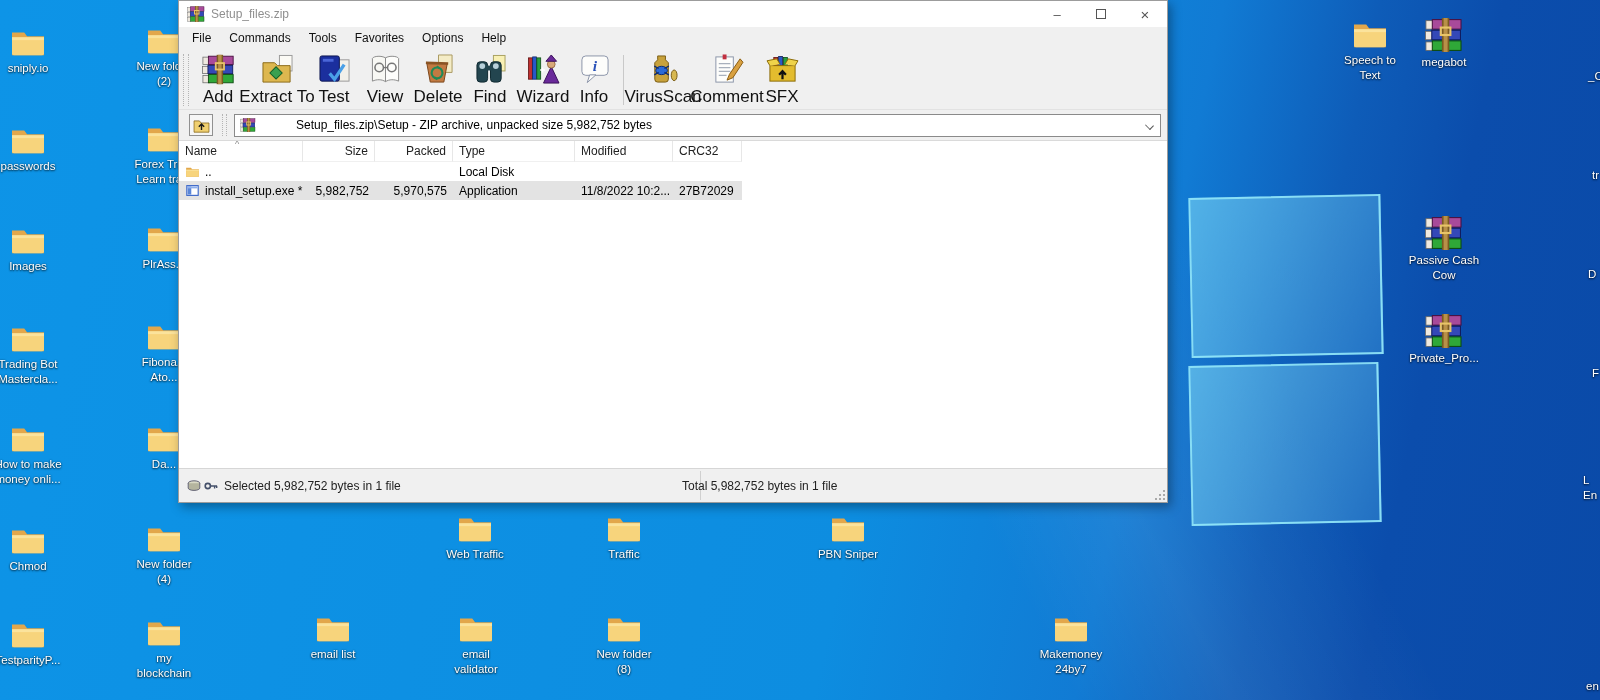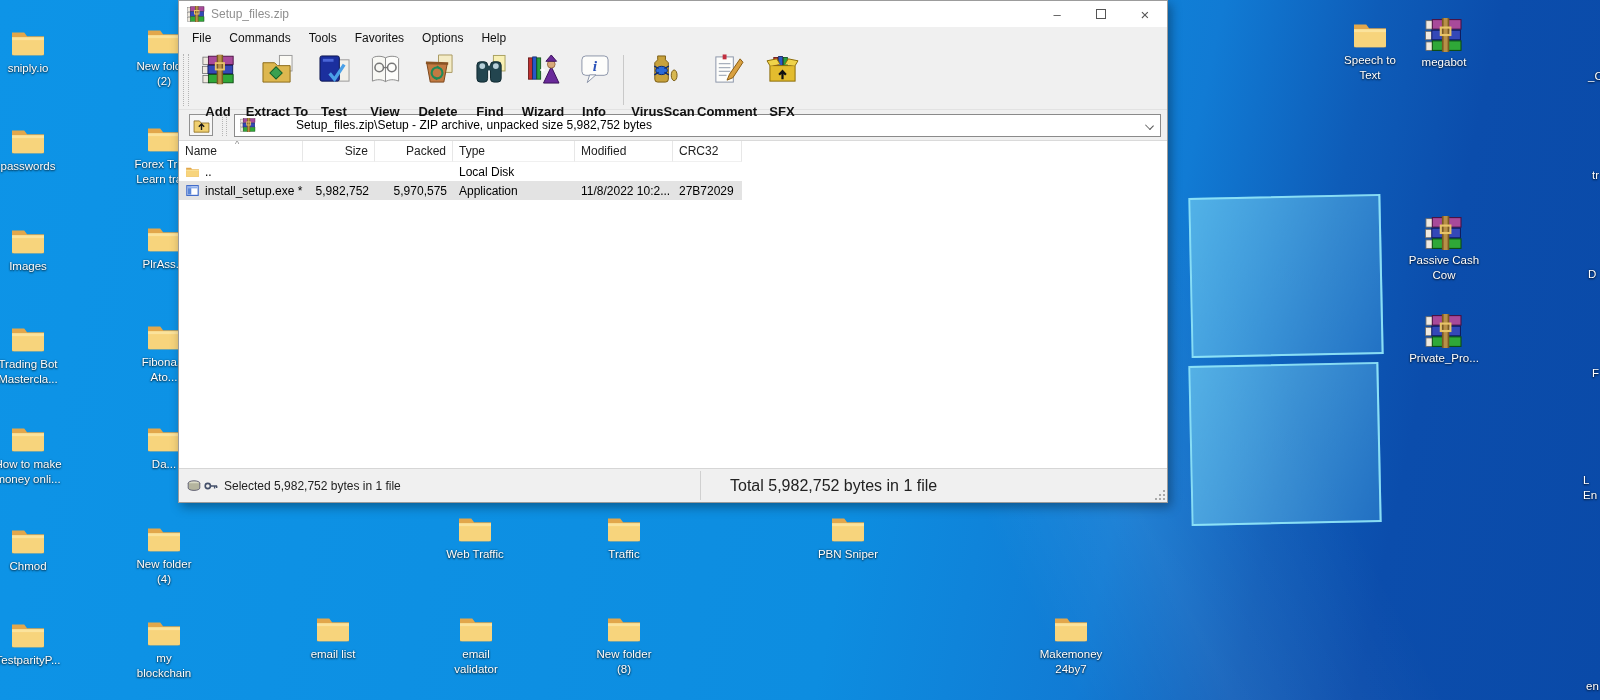--- a/index.html
+++ b/index.html
@@ -46,21 +46,21 @@
   .win-btn.max span { display:block; width:10px; height:10px; border:1px solid #555; }
   .win-btn.close { font-size:15px; }
 
   .menubar { height:22px; display:flex; align-items:center; padding-left:4px; background:#f0f0f0; flex:0 0 auto; }
   .menu-item { padding:2px 9px; font-size:12px; color:#111; }
 
   .toolbar { height:61px; display:flex; align-items:flex-start; padding-top:3px; background:#f0f0f0; border-bottom:1px solid #e2e2e2; flex:0 0 auto; position:relative; }
   .tb-grip { width:6px; height:52px; margin:2px 2px 0 4px; border-left:1px dotted #b5b5b5; border-right:1px dotted #b5b5b5; }
   .tb-item { display:flex; flex-direction:column; align-items:center; justify-content:flex-start; padding-top:2px; }
   .tb-item svg { width:33px; height:31px; }
-  .tb-label { font-size:13px; color:#111; margin-top:19px; white-space:nowrap;font-weight:bold; }
+  .tb-label { font-size:17px; color:#111; margin-top:2px; white-space:nowrap; }
   .tb-sep { width:1px; height:50px; background:#c9c9c9; margin:3px 6px 0 6px; }
 
   .addressbar { height:31px; display:flex; align-items:center; padding:0 6px 0 10px; background:#f0f0f0; border-bottom:1px solid #dadada; flex:0 0 auto; }
   .updir-btn { width:24px; height:22px; border:1px solid #919191; background:#f6f6f6; display:flex; align-items:center; justify-content:center; }
   .updir-btn svg { width:17px; height:15px; }
   .addr-grip { width:5px; height:22px; margin:0 7px 0 9px; border-left:1px dotted #b5b5b5; border-right:1px dotted #b5b5b5; }
   .combo { flex:1; height:23px; background:#fff; border:1px solid #8a8a8a; display:flex; align-items:center; padding:0 4px 0 5px; }
   .combo svg { width:16px; height:14px; margin-right:5px; flex:0 0 auto; }
   .combo-text { flex:1; font-size:12px; color:#000; white-space:nowrap; overflow:hidden;margin-left:35px; }
   .combo-arrow { width:12px; height:12px; position:relative; flex:0 0 auto; }
@@ -77,21 +77,21 @@
   .fcell.r { justify-content:flex-end; }
   .fcell svg { width:15px; height:13px; margin-right:5px; flex:0 0 auto; }
   .c-name { width:124px; } .c-size { width:72px; } .c-packed { width:78px; }
   .c-type { width:122px; } .c-mod { width:98px; } .c-crc { width:69px; }
 
   .statusbar { height:34px; background:#f0f0f0; border-top:1px solid #d6d6d6; display:flex; align-items:center; flex:0 0 auto; position:relative; }
   .st-icons { display:flex; align-items:center; gap:3px; margin:0 6px 0 8px; }
   .st-icons svg { width:14px; height:12px; }
   .st-left { width:480px; font-size:12px; color:#222; white-space:nowrap; overflow:hidden; }
   .st-div { position:absolute; left:521px; top:2px; bottom:2px; width:1px; background:#d0d0d0; }
-  .st-right { position:absolute; left:551px; font-size:16px; color:#222; white-space:nowrap; }
+  .st-right { position:absolute; left:503px; font-size:12px; color:#222; white-space:nowrap; }
   .grip { position:absolute; right:1px; bottom:1px; width:13px; height:13px; }
   .grip i { position:absolute; width:2px; height:2px; background:#a9a9a9; }
   .grip i:nth-child(1){ right:1px; bottom:1px; }
   .grip i:nth-child(2){ right:5px; bottom:1px; }
   .grip i:nth-child(3){ right:1px; bottom:5px; }
   .grip i:nth-child(4){ right:9px; bottom:1px; }
   .grip i:nth-child(5){ right:5px; bottom:5px; }
   .grip i:nth-child(6){ right:1px; bottom:9px; }
   .defs { position:absolute; width:0; height:0; overflow:hidden; }
 </style>

